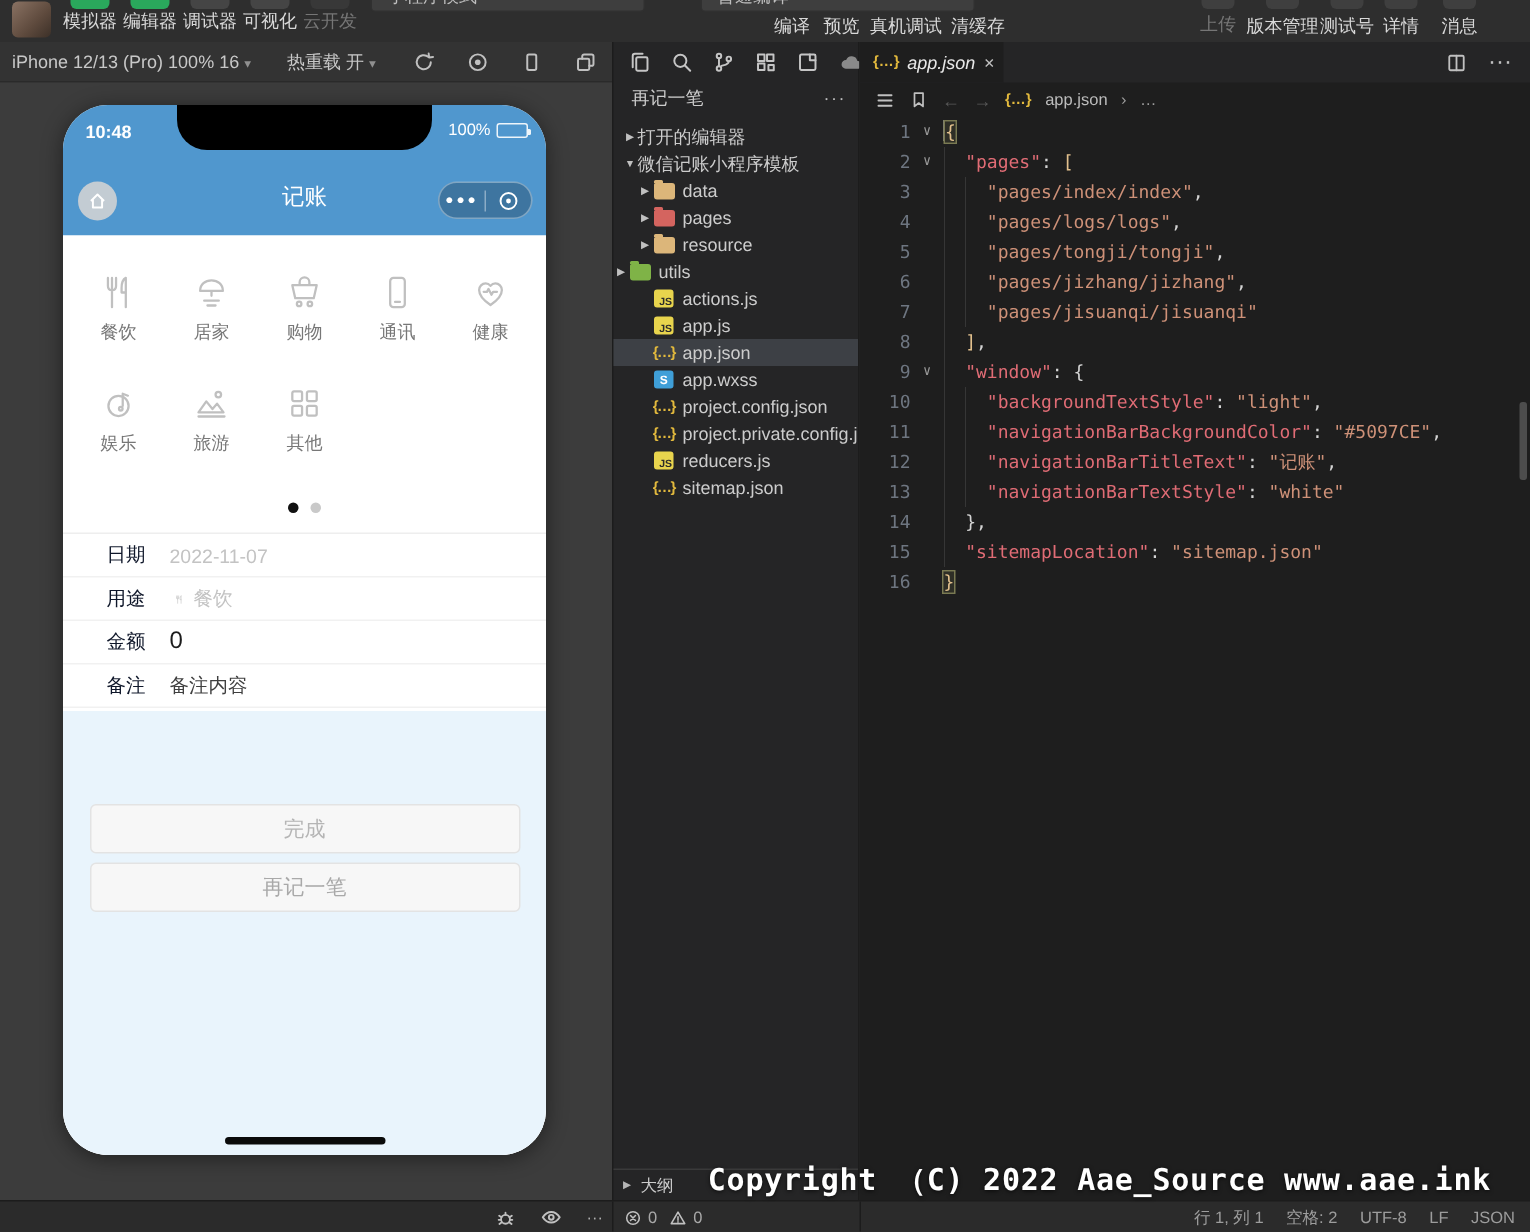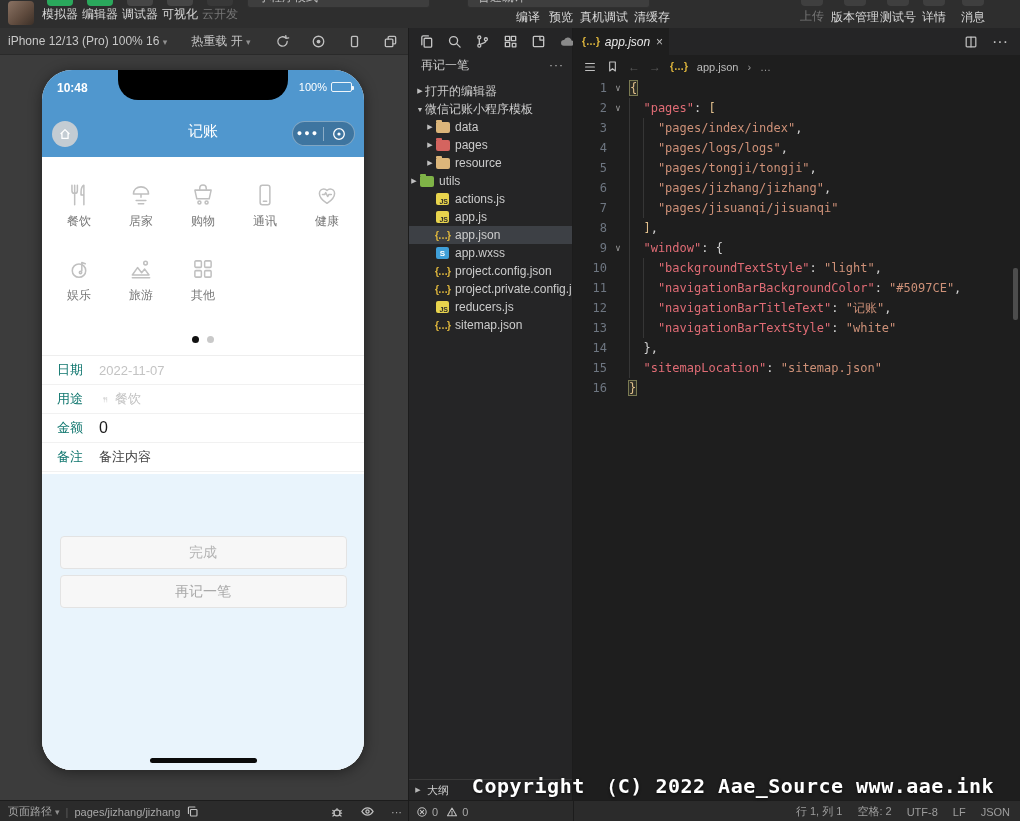--- a/index.html
+++ b/index.html
@@ -60,21 +60,21 @@
   .p-content { position:absolute; left:0; top:87px; width:322px; height:613px; background:#fff; }
   #cat-grid { position:absolute; left:0; top:0; width:322px; height:186px; display:grid;
     grid-template-columns:repeat(5,1fr); grid-template-rows:1fr 1fr; padding:12px 6px 26px; }
   .cat { display:flex; flex-direction:column; align-items:center; justify-content:center; gap:5px; color:#999; }
   .cat .lbl { font-size:12px; color:#777; }
   #page-dots { position:absolute; left:0; top:172px; width:322px; text-align:center; }
   #page-dots i { display:inline-block; width:7px; height:7px; border-radius:50%; margin:0 4px; }
   #page-dots i.a { background:#111; } #page-dots i.b { background:#c9c9c9; }
   #form { position:absolute; left:0; top:198px; width:322px; background:#fff; border-top:1px solid #eee; }
   .frm-row { height:29px; display:flex; align-items:center; padding:0 0 0 15px; border-bottom:1px solid #f1f1f1; }
-  .frm-label { width:42px; font-size:13px; color:#0f766e; }
+  .frm-label { width:42px; font-size:13px; color:#0f172a;margin-left:14px; }
   .frm-val { font-size:13px; color:#3f3f3f; display:flex; align-items:center; gap:3px; }
   .frm-val.muted { color:#c3c3c3; }
   .frm-row.amount .frm-val { font-size:16px; color:#1c1c1c; }
   .p-blue { position:absolute; left:0; top:317px; width:322px; height:296px; background:#e9f4fc; }
   .p-btn { display:block; width:287px; margin:0 auto; height:33px; border:1px solid #e3e3e3; border-radius:4px;
     background:#f7f7f7; color:#b5b5b5; font-size:14px; text-align:center; line-height:31px; }
   .p-btn.first { margin-top:62px; }
   .p-btn + .p-btn { margin-top:6px; color:#a9a9a9; }
   #home-indicator { position:absolute; left:108px; bottom:7px; width:107px; height:5px; border-radius:3px; background:#0a0a0a; }
 
@@ -593,31 +593,20 @@
       <span class="ln">15</span><span class="fd"></span><span class="txt"><span class="ind">&nbsp;</span><span class="k">"sitemapLocation"</span><span class="p">: </span><span class="v">"sitemap.json"</span></span>
     </div>
         <div class="cl">
       <span class="ln">16</span><span class="fd"></span><span class="txt"><span class="b box">}</span></span>
     </div>
       </div>
     <div id="ed-scroll"></div>
   </div>
 
   <div id="statusbar">
-    <div id="sb-left">
-      <span><span>页面路径</span> <span class="car">▾</span></span>
-      <span class="sep">|</span>
-      <span>pages/jizhang/jizhang</span>
-      <span class="icn">
-          <svg width="13" height="13" viewBox="0 0 16 16" fill="none" stroke="currentColor" stroke-width="1.4" stroke-linecap="round" stroke-linejoin="round">
-            <rect x="5.5" y="5.5" width="8" height="8" rx="1"></rect>
-            <path d="M3 10.5v-7A1 1 0 0 1 4 2.5h7"></path>
-          </svg>
-        </span>
-    </div>
     <div id="sb-icons">
       <span class="icn">
           <svg width="14" height="14" viewBox="0 0 16 16" fill="none" stroke="currentColor" stroke-width="1.4" stroke-linecap="round" stroke-linejoin="round">
             <circle cx="8" cy="9" r="3.4"></circle>
             <path d="M8 5.6V4M5 7.4 3.2 6.3M4.6 9.4H2.8M5.2 11.2 3.4 12.6M11 7.4l1.8-1.1M11.4 9.4h1.8M10.8 11.2l1.8 1.4"></path>
           </svg>
         </span>
       <span class="icn">
           <svg width="15" height="15" viewBox="0 0 16 16" fill="none" stroke="currentColor" stroke-width="1.4" stroke-linecap="round" stroke-linejoin="round">
             <path d="M2 8s2.4-3.8 6-3.8S14 8 14 8s-2.4 3.8-6 3.8S2 8 2 8z"></path>

